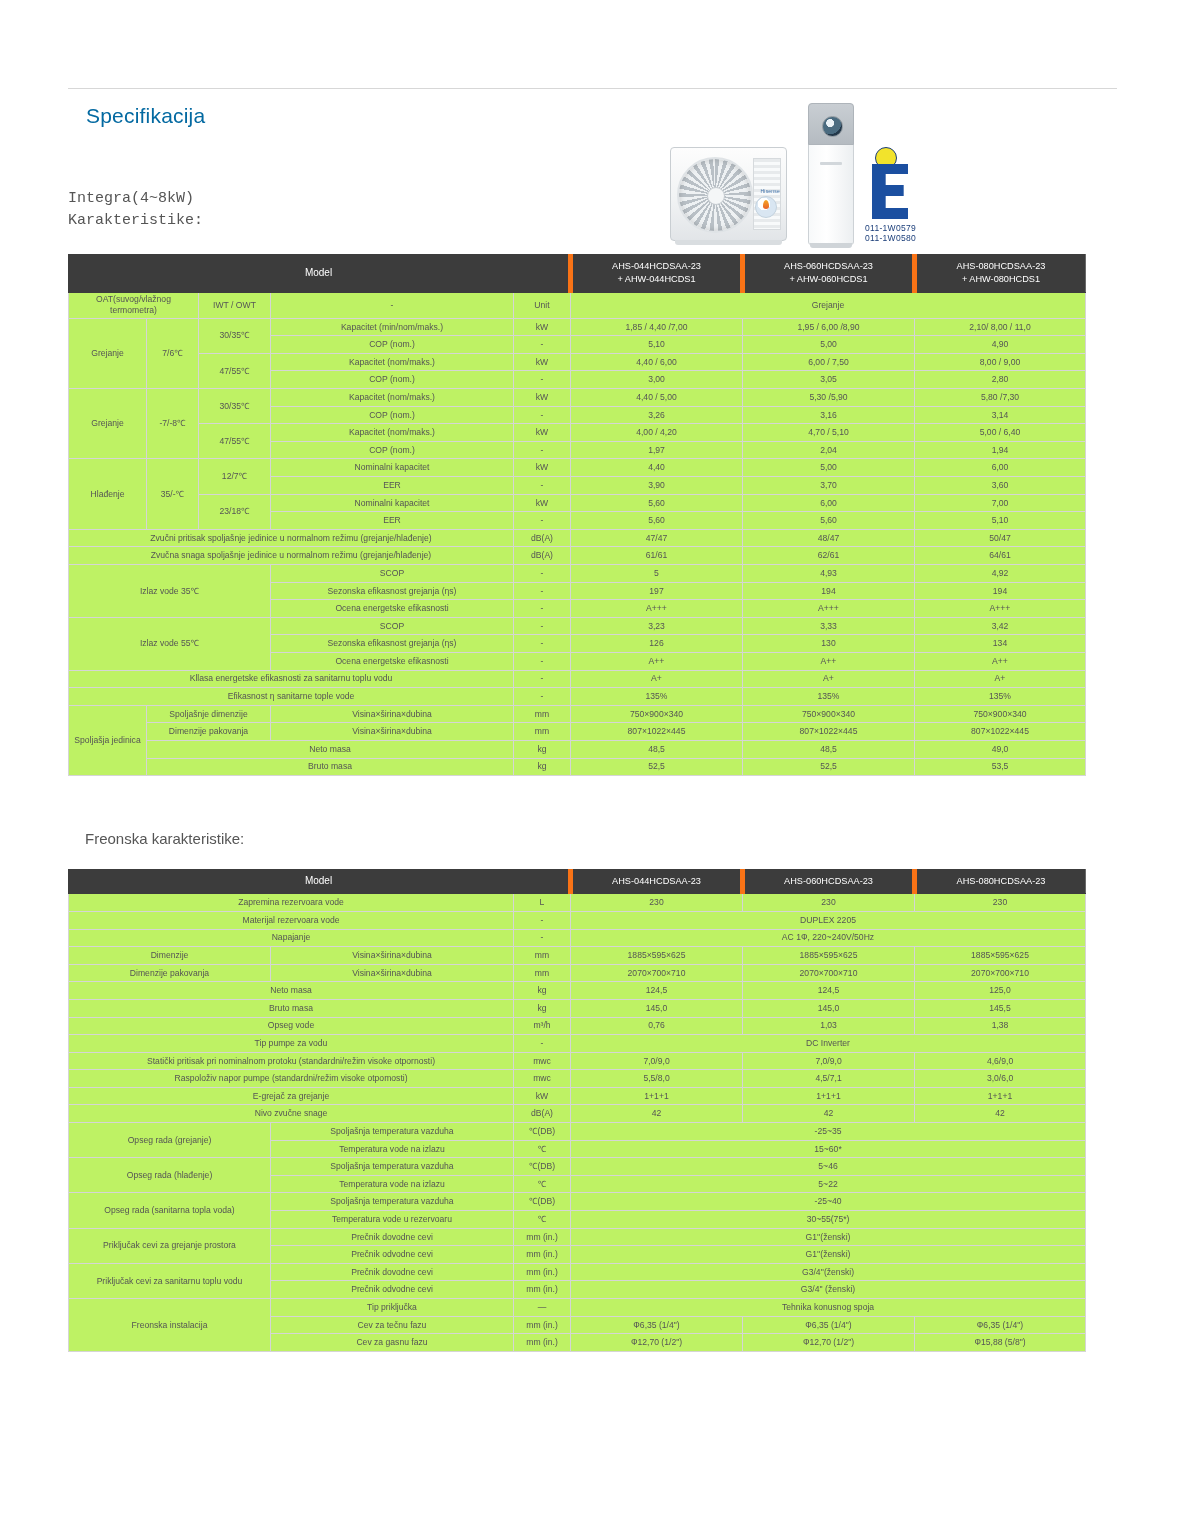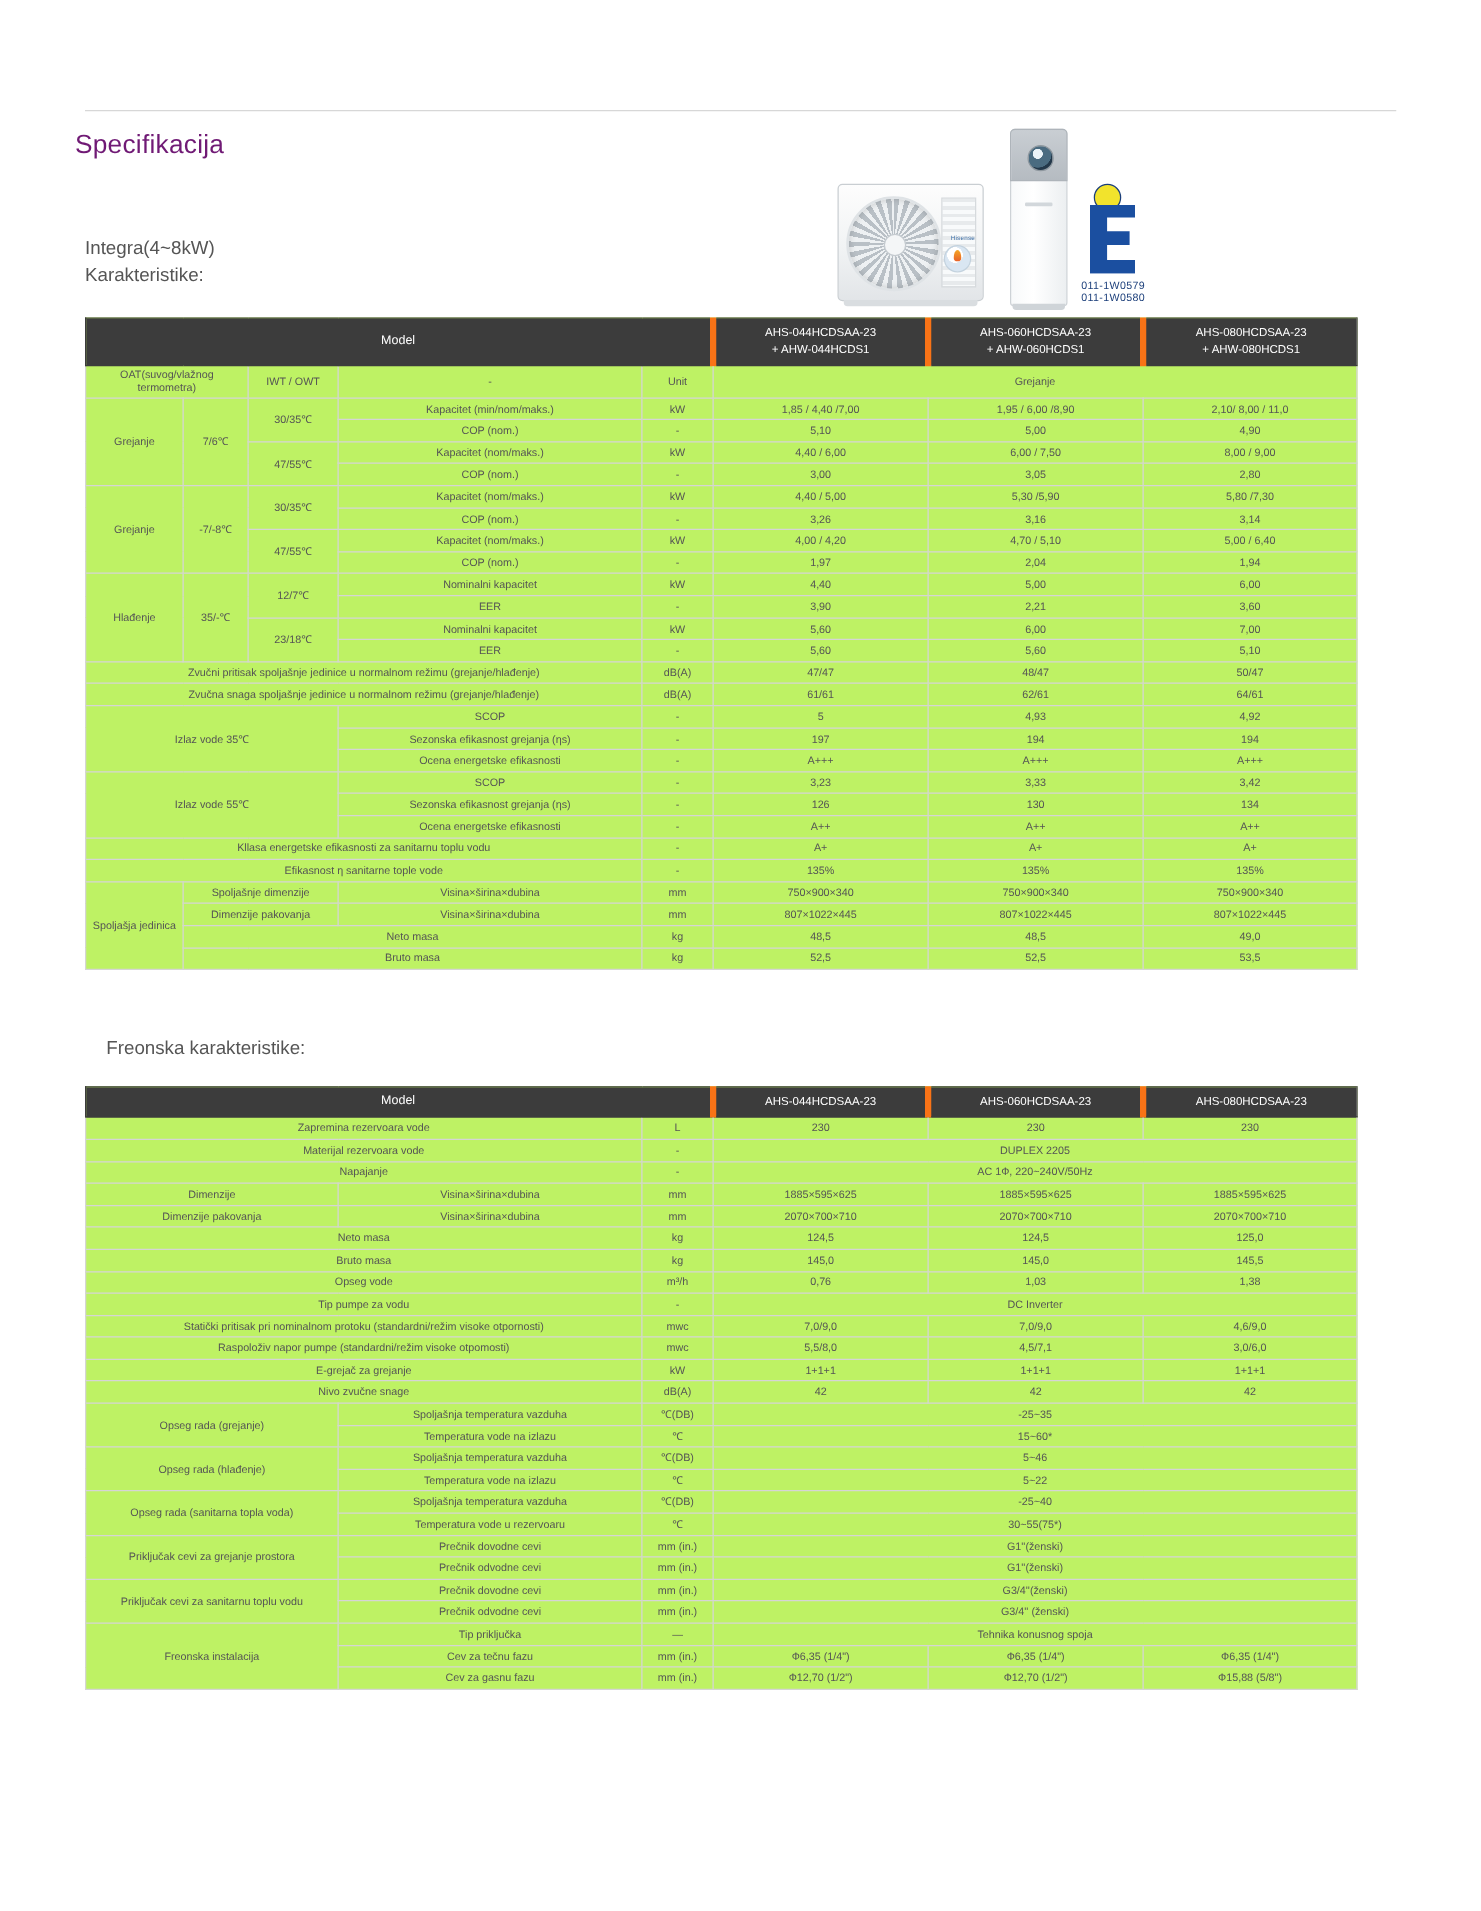--- a/index.html
+++ b/index.html
@@ -24,33 +24,34 @@
   .top-rule {
     position: absolute;
     left: 68px;
     top: 88px;
     width: 1049px;
     height: 1px;
     background: #d7d7d7;
   }
   .title {
     position: absolute;
-    left: 60px;
+    left: 86px;
     top: 104px;
     font-size: 21px;
-    color: #701a75;
+    color: #0369a1;
     letter-spacing: 0.2px;
   }
   .subtitle {
     position: absolute;
     left: 68px;
     top: 188px;
     font-size: 15px;
     color: #555555;
     line-height: 22px;
+    font-family: Liberation Mono, monospace;
   }
   .subtitle div { white-space: nowrap; }
 
   
   .hero {
     position: absolute;
     left: 660px;
     top: 95px;
     width: 270px;
     height: 160px;
@@ -419,21 +420,21 @@
         <td>Nominalni kapacitet</td>
         <td>kW</td>
         <td>4,40</td>
         <td>5,00</td>
         <td>6,00</td>
       </tr>
       <tr>
         <td>EER</td>
         <td>-</td>
         <td>3,90</td>
-        <td>2,21</td>
+        <td>3,70</td>
         <td>3,60</td>
       </tr>
       <tr>
         <td rowspan="2">23/18℃</td>
         <td>Nominalni kapacitet</td>
         <td>kW</td>
         <td>5,60</td>
         <td>6,00</td>
         <td>7,00</td>
       </tr>

